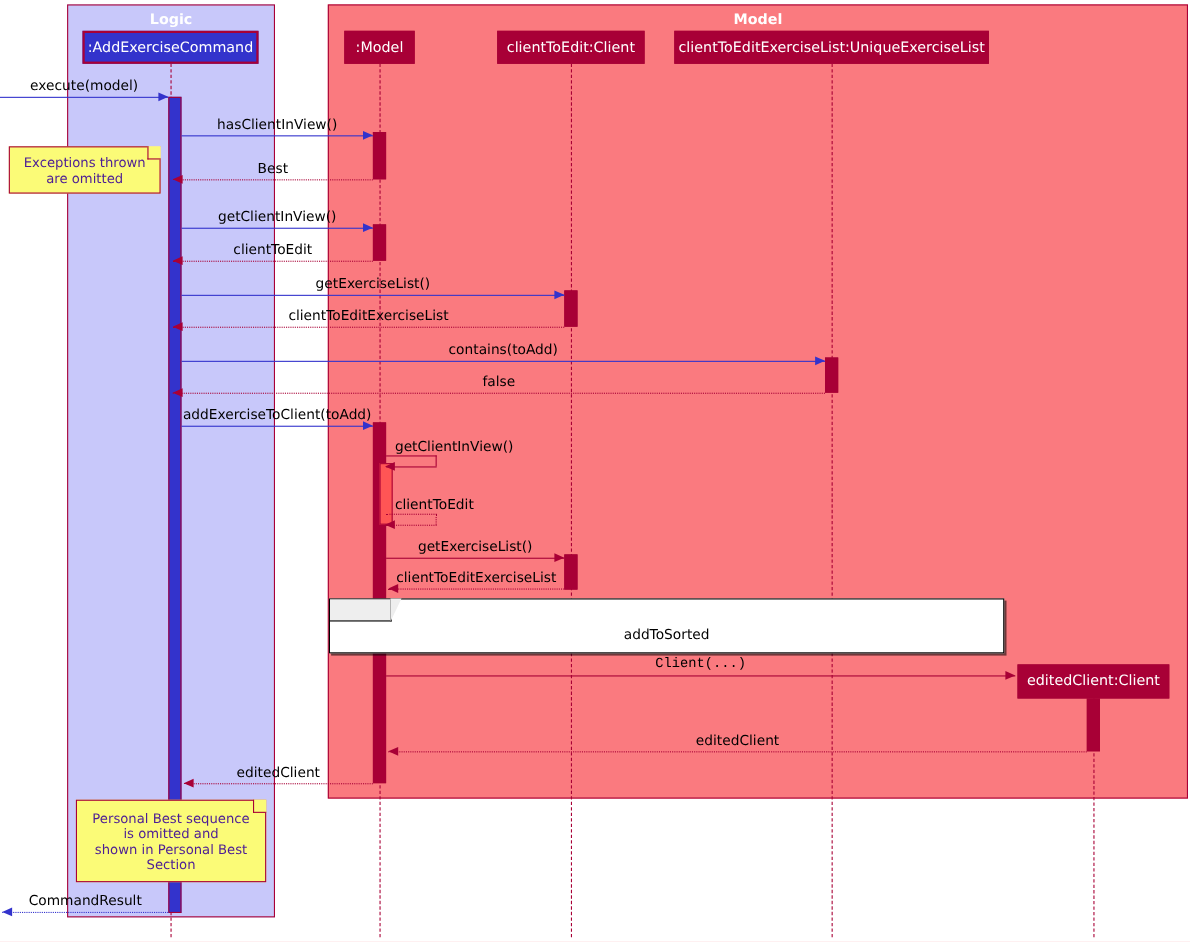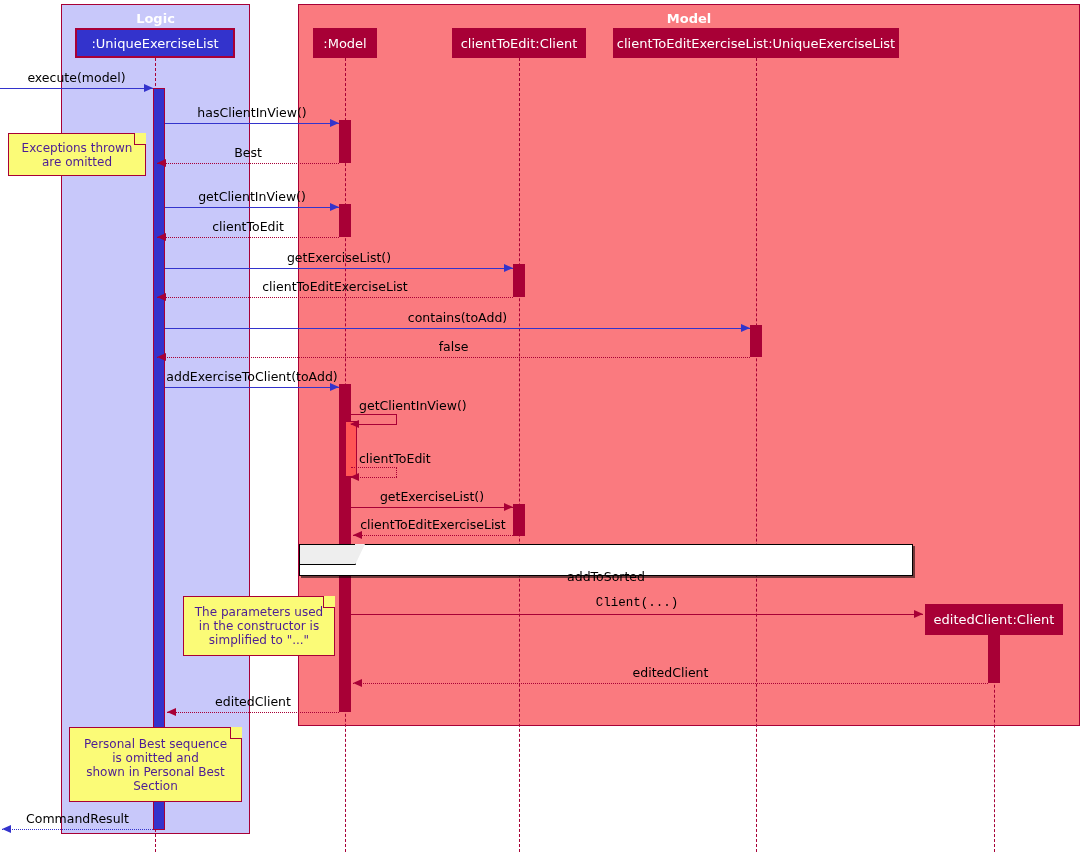--- a/index.html
+++ b/index.html
@@ -57,21 +57,21 @@
       <div class="pkg-title">Logic</div>
     </div>
     <div class="pkg" style="left: 298px; top: 4px; width: 782px; height: 722px; background: rgb(250, 122, 127); border: 1px solid rgb(168, 0, 54); padding-left: 32px;">
       <div class="pkg-title">Model</div>
     </div>
     <div class="lifeline logic" style="left: 155px; top: 58px; height: 794px;"></div>
     <div class="lifeline" style="left: 345px; top: 58px; height: 794px;"></div>
     <div class="lifeline" style="left: 519px; top: 58px; height: 794px;"></div>
     <div class="lifeline" style="left: 756px; top: 58px; height: 794px;"></div>
     <div class="lifeline" style="left: 994px; top: 635px; height: 217px;"></div>
-    <div class="participant" style="left: 75px; top: 28px; width: 160px; height: 30px; background: rgb(51, 51, 204); border: 2px solid rgb(168, 0, 54);">:UniqueExerciseList</div>
+    <div class="participant" style="left: 75px; top: 28px; width: 160px; height: 30px; background: rgb(51, 51, 204); border: 2px solid rgb(168, 0, 54);">:AddExerciseCommand</div>
     <div class="participant" style="left: 313px; top: 28px; width: 64px; height: 30px; background: rgb(168, 0, 54); border: 2px solid rgb(168, 0, 54);">:Model</div>
     <div class="participant" style="left: 452px; top: 28px; width: 134px; height: 30px; background: rgb(168, 0, 54); border: 2px solid rgb(168, 0, 54);">clientToEdit:Client</div>
     <div class="participant" style="left: 613px; top: 28px; width: 286px; height: 30px; background: rgb(168, 0, 54); border: 2px solid rgb(168, 0, 54);">clientToEditExerciseList:UniqueExerciseList</div>
     <div class="participant" style="left: 925px; top: 604px; width: 138px; height: 31px; background: rgb(168, 0, 54); border: 2px solid rgb(168, 0, 54);">editedClient:Client</div>
     <div class="act act-logic" style="left: 153px; top: 88px; width: 12px; height: 742px;"></div>
     <div class="act act-model" style="left: 339px; top: 120px; width: 12px; height: 43px;"></div>
     <div class="act act-model" style="left: 339px; top: 204px; width: 12px; height: 33px;"></div>
     <div class="act act-model" style="left: 513px; top: 264px; width: 12px; height: 33px;"></div>
     <div class="act act-model" style="left: 750px; top: 325px; width: 12px; height: 32px;"></div>
     <div class="act act-model" style="left: 339px; top: 384px; width: 12px; height: 328px;"></div>
@@ -133,40 +133,31 @@
     <div class="msg-label" style="left: 351px; top: 596px; width: 572px; font-family: Liberation Mono, monospace;">Client(...)</div>
     <div style="position: absolute; left: 353px; top: 683px; width: 635px; height: 0px; border-top: 1px dotted rgb(168, 0, 54);"></div>
     <div class="arrowL red" style="left: 353px; top: 679px;"></div>
     <div class="msg-label" style="left: 353px; top: 665px; width: 635px;">editedClient</div>
     <div style="position: absolute; left: 167px; top: 712px; width: 172px; height: 0px; border-top: 1px dotted rgb(168, 0, 54);"></div>
     <div class="arrowL red" style="left: 167px; top: 708px;"></div>
     <div class="msg-label" style="left: 167px; top: 694px; width: 172px;">editedClient</div>
     <div style="position: absolute; left: 2px; top: 829px; width: 151px; height: 0px; border-top: 1px dotted rgb(51, 51, 204);"></div>
     <div class="arrowL blue" style="left: 2px; top: 825px;"></div>
     <div class="msg-label" style="left: 2px; top: 811px; width: 151px;">CommandResult</div>
-    <div class="refbox" style="left: 299px; top: 544px; width: 614px; height: 32px;">
+    <div class="refbox" style="left: 299px; top: 544px; width: 614px; height: 50px;">
       <div class="reftab" style="width: 56px; height: 20px;">
         <div class="slantline"></div>
         <div class="slant"></div>
       </div>
       <div class="ref-label" style="left: 0px; top: 24px;">addToSorted</div>
     </div>
     <div class="note" style="left: 8px; top: 133px; width: 138px; height: 43px;">
       <div style="width: 100%;">
         <div>Exceptions thrown</div>
         <div>are omitted</div>
-      </div>
-      <div class="foldcut"></div>
-      <div class="fold"></div>
-    </div>
-    <div class="note" style="left: 183px; top: 596px; width: 152px; height: 60px;">
-      <div style="width: 100%;">
-        <div>The parameters used</div>
-        <div>in the constructor is</div>
-        <div>simplified to "..."</div>
       </div>
       <div class="foldcut"></div>
       <div class="fold"></div>
     </div>
     <div class="note" style="left: 69px; top: 727px; width: 173px; height: 75px;">
       <div style="width: 100%;">
         <div>Personal Best sequence</div>
         <div>is omitted and</div>
         <div>shown in Personal Best</div>
         <div>Section</div>

